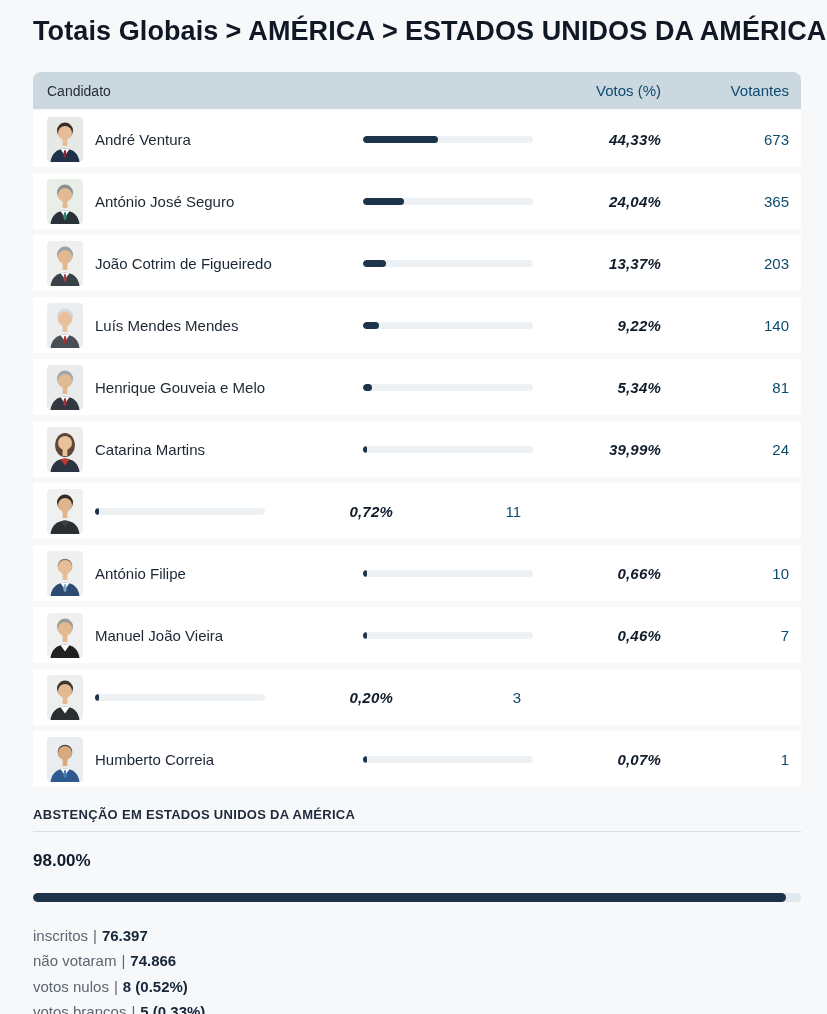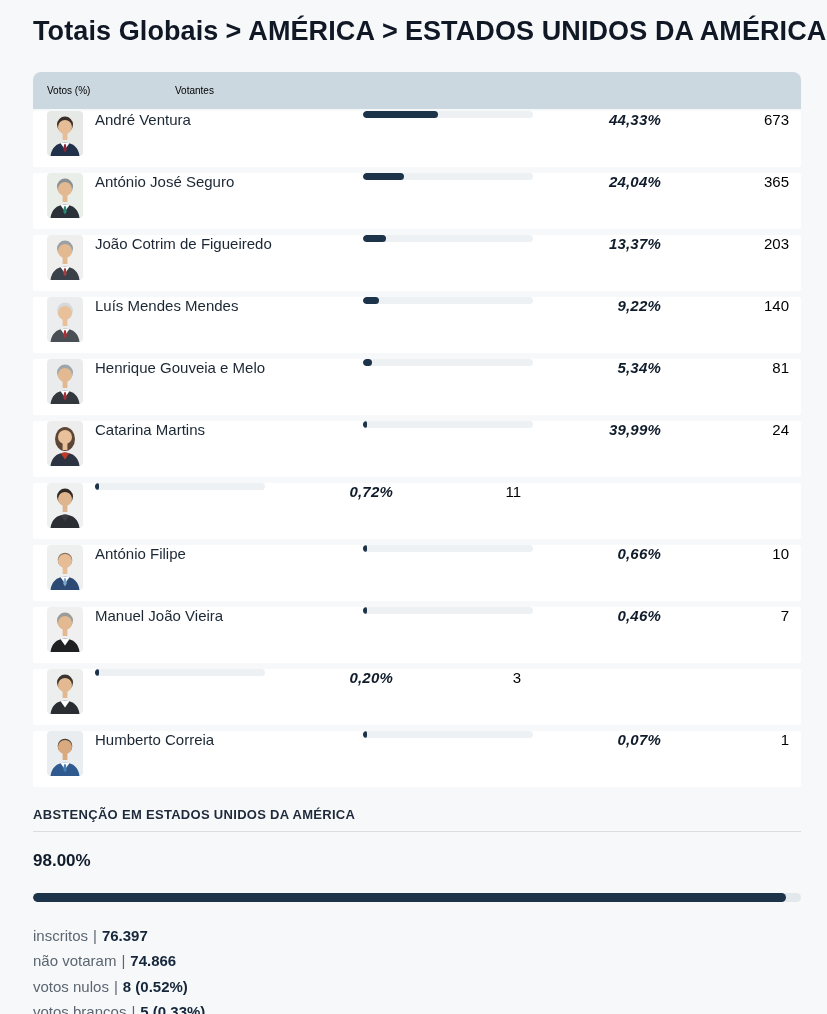--- a/index.html
+++ b/index.html
@@ -31,26 +31,27 @@
     display: flex;
     align-items: center;
     background: #ccd8e0;
     border-radius: 8px 8px 0 0;
     height: 37px;
     padding: 0 12px 0 14px;
     margin-bottom: 2px;
   }
   .thead .h-candidate { flex: 1; font-size: 14px; color: #222e3a; }
   .thead .h-pct, .thead .h-voters {
-    width: 128px; text-align: left; font-size: 10px; color: #000000;
+    width: 128px; text-align: right; font-size: 15px; color: #0c4a6e;
   }
 
   
   .row {
     display: flex;
+    align-items: center;
     background: #ffffff;
     border-radius: 2px;
     height: 56px;
     padding: 0 12px 0 14px;
     margin-bottom: 6px;
   }
   .avatar {
     width: 36px; height: 45px;
     border-radius: 4px;
     overflow: hidden;
@@ -82,21 +83,21 @@
   .pct {
     width: 128px; flex: 0 0 128px;
     text-align: right;
     font-size: 15px; font-weight: 700; color: #101c2b;
     letter-spacing: 0.2px;
     font-style: italic;
   }
   .voters {
     width: 128px; flex: 0 0 128px;
     text-align: right;
-    font-size: 15px; color: #000000;
+    font-size: 15px; color: #0c4a6e;
   }
 
   
   .abstention { margin-top: 20px; }
   .abst-title {
     font-size: 13px;
     font-weight: 700;
     color: #1e293b;
     letter-spacing: 0.3px;
     padding-bottom: 9px;
@@ -129,20 +130,21 @@
   .stat-line .stat-value { font-weight: 700; color: #15263a; }
 </style>
 </head>
 <body>
 
 <div class="page">
 
   <h1 class="breadcrumb"><span class="crumb">Totais Globais</span><span class="sep">&gt;</span><span class="crumb">AMÉRICA</span><span class="sep">&gt;</span><span class="crumb">ESTADOS UNIDOS DA AMÉRICA</span></h1>
 
   <div class="thead">
+    <span class="h-candidate">Candidato</span>
     <span class="h-pct">Votos (%)</span>
     <span class="h-voters">Votantes</span>
   </div>
 
   <div id="rows">
   <div class="row">
     <span class="avatar">
           <svg width="36" height="45" viewBox="0 0 36 45" xmlns="http://www.w3.org/2000/svg">
     <rect width="36" height="45" fill="#e6e9e6"></rect>
     <circle cx="18" cy="13.6" r="8" fill="#3a2e28"></circle>

